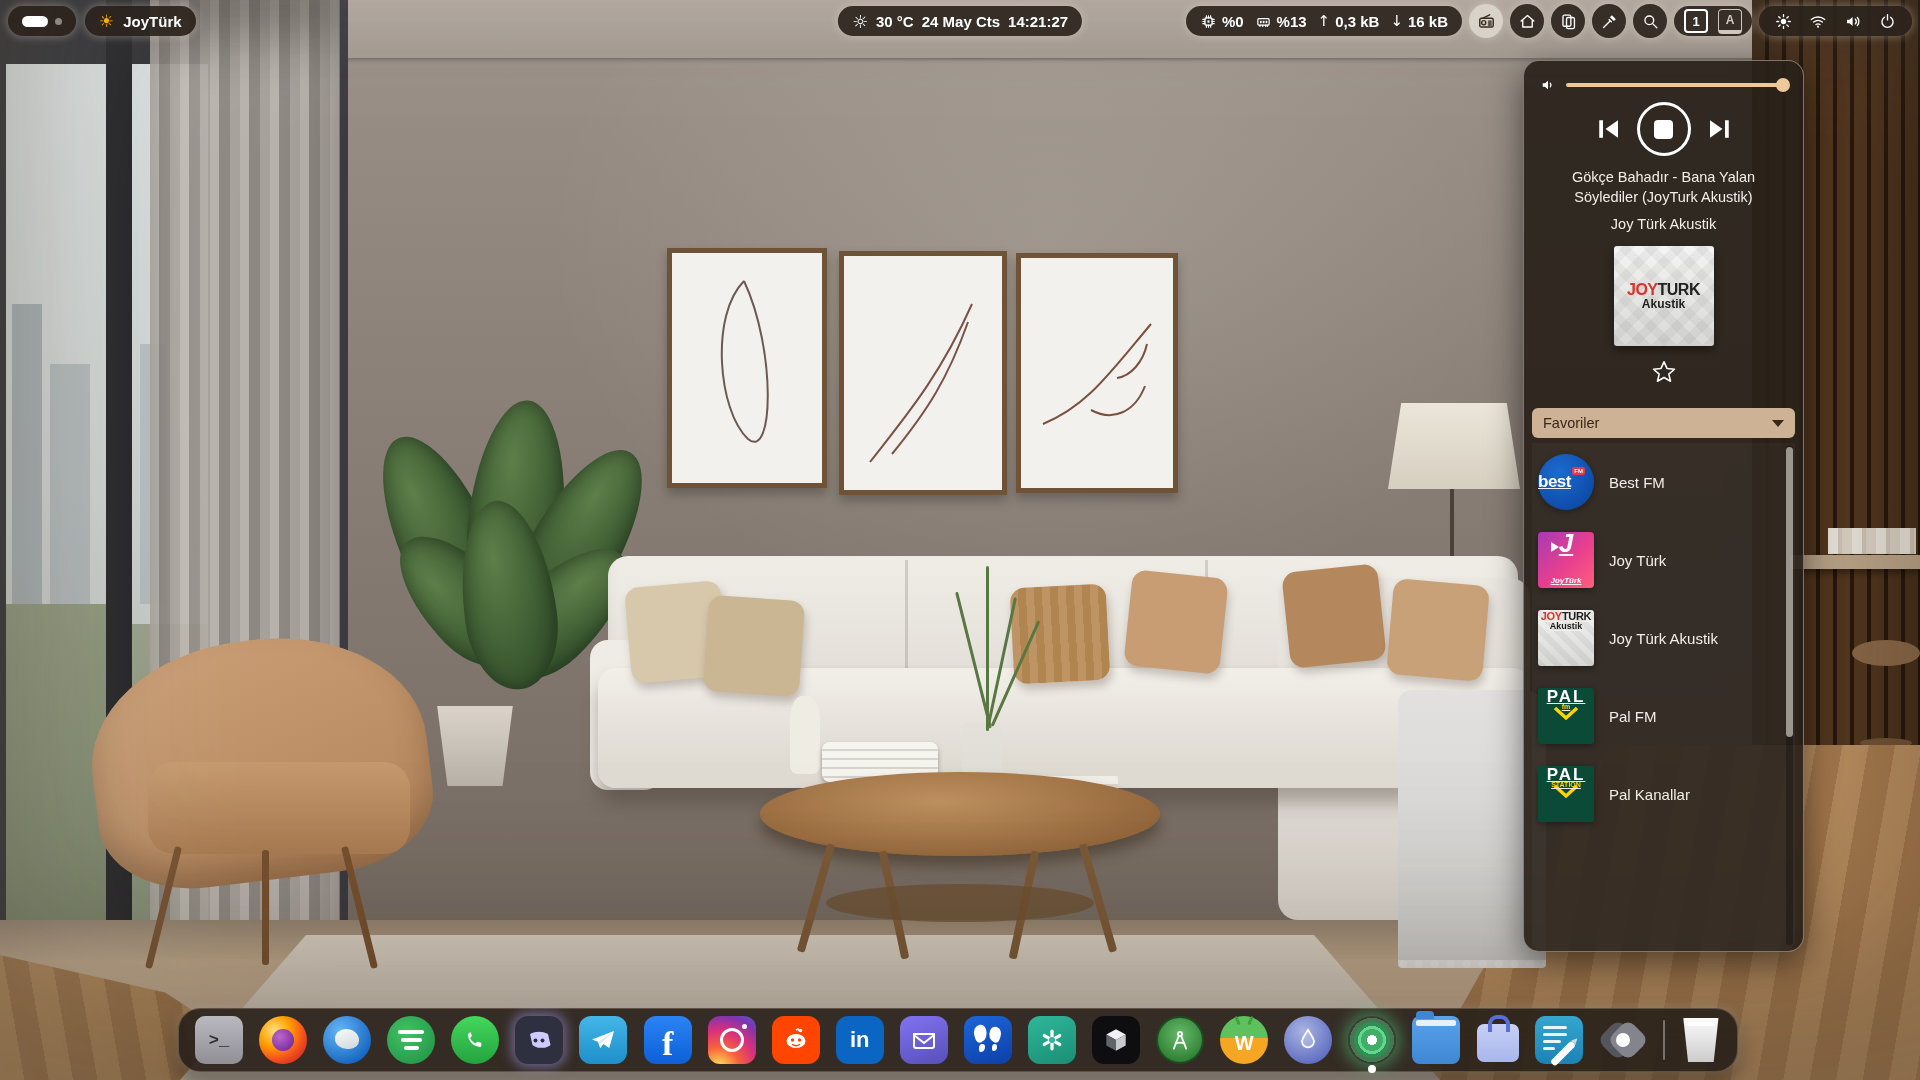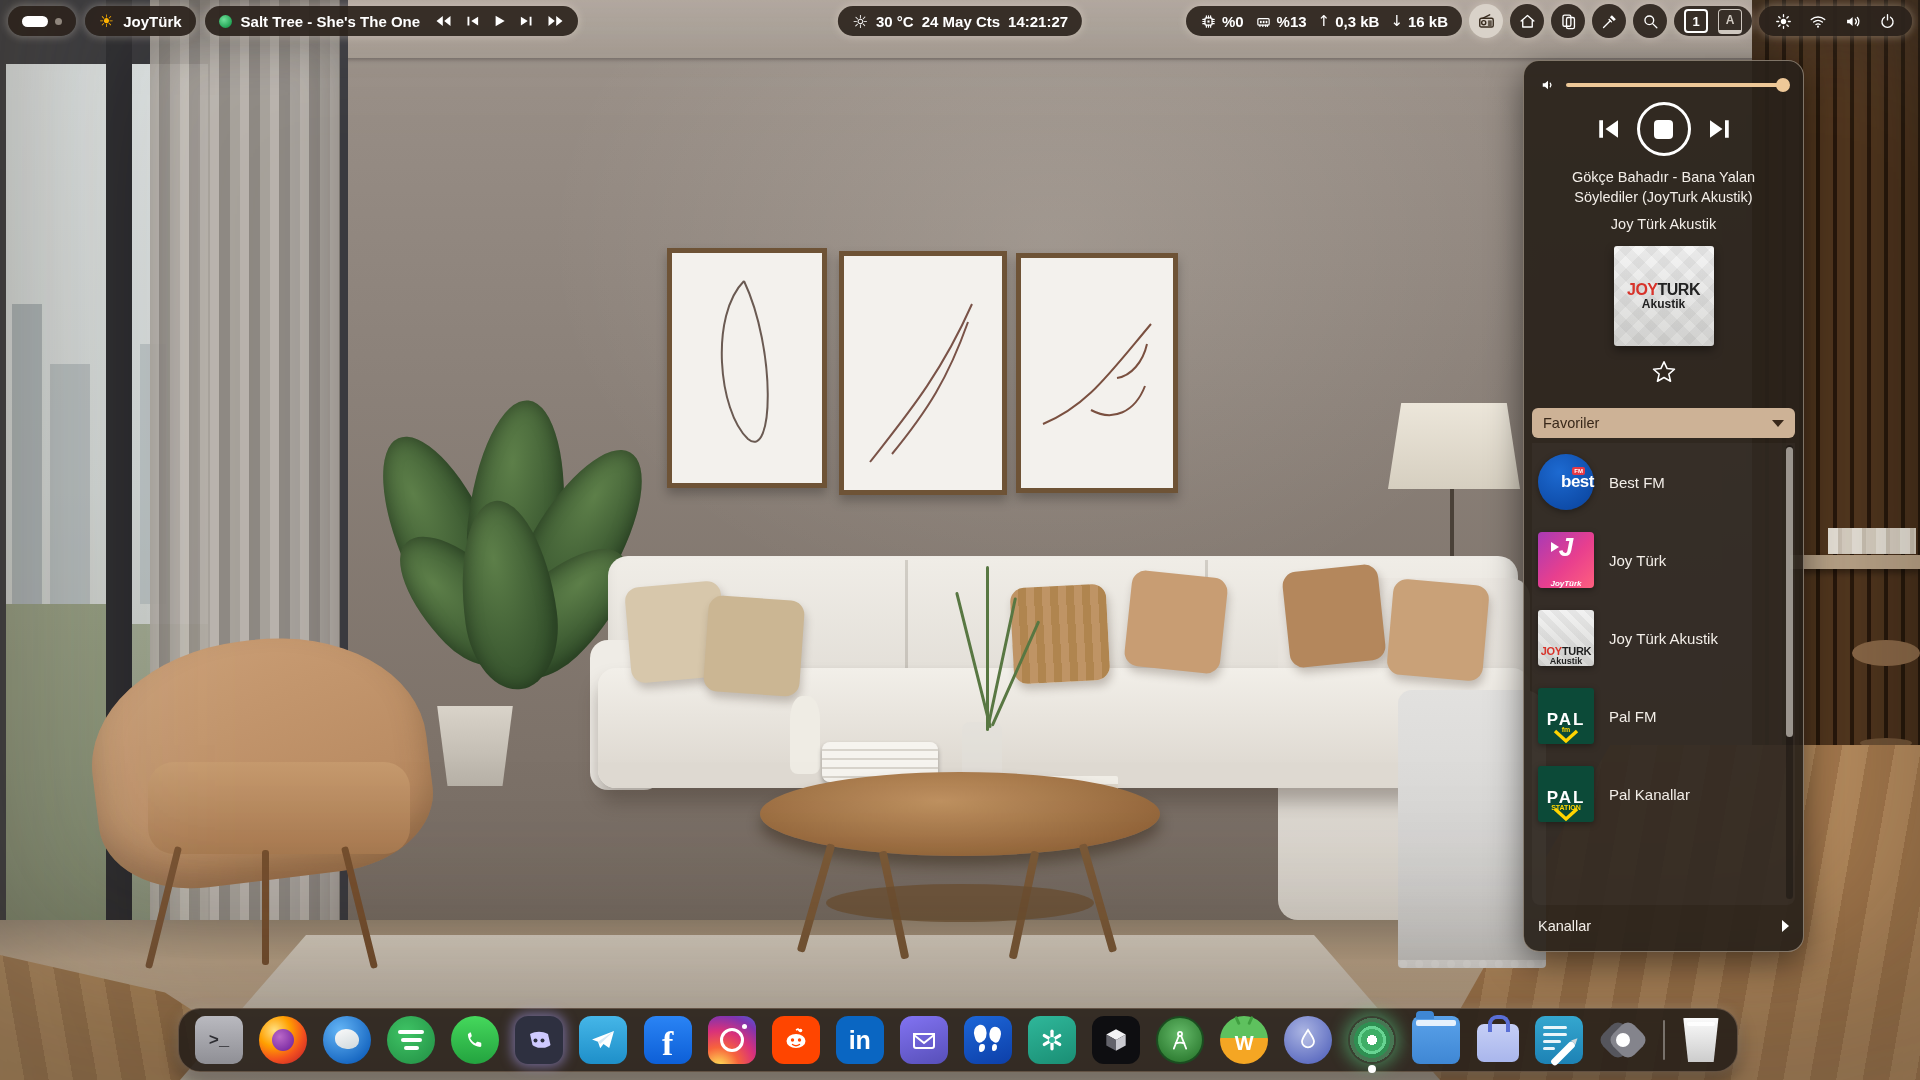--- a/index.html
+++ b/index.html
@@ -122,21 +122,21 @@
       linear-gradient(180deg,#f4f4f4,#d9d9d7);box-shadow:0 4px 10px rgba(0,0,0,.4);}
   .art .l1{font-weight:800;font-size:16px;letter-spacing:-.5px;color:#222;}
   .art .l1 .red{color:#d8332a;}
   .art .l2{font-weight:700;font-size:12px;color:#222;margin-top:-2px;}
   .starbtn{margin:13px auto 0;display:block;}
   .fav-header{margin:22px 8px 0;height:30px;border-radius:6px;background:#cdb296;color:#39281a;
     display:flex;align-items:center;justify-content:space-between;padding:0 11px;font-size:14.5px;box-sizing:border-box;}
   .caret-down{width:0;height:0;border-left:6px solid transparent;border-right:6px solid transparent;border-top:7px solid #39281a;}
   .stations{margin:5px 8px 0;flex:1;position:relative;background:rgba(255,255,255,.03);border-radius:0 0 8px 8px;overflow:hidden;}
   .srow{height:78px;display:flex;align-items:center;gap:15px;padding:0 6px;}
-  .slogo{width:56px;height:56px;flex:0 0 auto;display:flex;align-items:center;justify-content:flex-end;position:relative;box-shadow:0 2px 6px rgba(0,0,0,.35);}
+  .slogo{width:56px;height:56px;flex:0 0 auto;display:flex;align-items:center;justify-content:flex-start;position:relative;box-shadow:0 2px 6px rgba(0,0,0,.35);text-decoration:underline;}
   .sname{font-size:15px;}
   .lg-best{border-radius:50%;background:radial-gradient(circle at 38% 32%,#1d6ad1,#0d4aa6 78%);}
   .lg-best .t{color:#fff;font-weight:800;font-size:17px;letter-spacing:-.5px;}
   .lg-best .b{position:absolute;top:13px;right:9px;background:#e63946;color:#fff;font-size:6px;font-weight:700;padding:1px 2px;border-radius:2px;}
   .lg-joyfm{border-radius:4px;background:linear-gradient(105deg,#2f6be0,#1736b8);}
   .lg-joyfm .t{color:#fff;font-weight:800;font-size:12.5px;letter-spacing:.5px;}
   .lg-joyturk{border-radius:4px;background:linear-gradient(135deg,#a83ab5 0%,#e83f8e 55%,#ff5f7e 100%);flex-direction:column;}
   .lg-joyturk .j{color:#fff;font-weight:800;font-size:26px;line-height:.9;font-style:italic;}
   .lg-joyturk .tri{position:absolute;top:10px;left:13px;width:0;height:0;border-top:5px solid transparent;border-bottom:5px solid transparent;border-left:8px solid #fff;}
   .lg-joyturk .s{color:#fff;font-size:8px;font-style:italic;font-weight:700;margin-top:20px;}
@@ -173,21 +173,21 @@
   .d-wapp{border-radius:50%;background:linear-gradient(180deg,#45d85c,#23a33f);}
   .d-disc{border-radius:13px;background:#2e3040;box-shadow:0 0 12px 3px rgba(174,164,255,.5);}
   .d-tel{border-radius:12px;background:linear-gradient(180deg,#45b6e8,#1e8fc9);}
   .d-fb{border-radius:12px;background:linear-gradient(180deg,#2a84f5,#0d5fd7);}
   .d-fb span{color:#fff;font-family:"Liberation Serif",serif;font-weight:700;font-size:34px;line-height:1;margin-top:8px;}
   .d-ig{border-radius:12px;background:radial-gradient(circle at 22% 108%,#fdcb52 8%,#f7633c 32%,#d9317a 58%,#8134af 82%,#515bd4 100%);}
   .d-ig .lens{width:18px;height:18px;border:3px solid #fff;border-radius:50%;}
   .d-ig .dot{position:absolute;right:9px;top:8px;width:5px;height:5px;border-radius:50%;background:#fff;}
   .d-rdt{border-radius:12px;background:#ff4500;}
   .d-li{border-radius:12px;background:#0a66c2;}
-  .d-li span{color:#fff;font-weight:700;font-size:25px;}
+  .d-li span{color:#fff;font-weight:700;font-size:22px;}
   .d-pm{border-radius:12px;background:linear-gradient(160deg,#8273f2,#574fb8);}
   .d-blue{border-radius:12px;background:linear-gradient(160deg,#1c66d8,#0d3fa8);}
   .d-blue i{position:absolute;background:#fff;border-radius:60% 40% 70% 30%;}
   .d-gpt{border-radius:12px;background:linear-gradient(160deg,#2fb79a,#1a8e74);}
   .d-cube{border-radius:12px;background:#0e0e11;}
   .d-astu{border-radius:50%;background:radial-gradient(circle at 50% 38%,#66bb6a,#2e7d32 80%);border:2px solid #1b4d20;box-sizing:border-box;}
   .d-wdroid{border-radius:50%;background:linear-gradient(180deg,#5ec15e 0 46%,#f5a623 46%);}
   .d-wdroid span{color:#fff;font-weight:800;font-size:20px;margin-top:6px;}
   .d-wdroid::before,.d-wdroid::after{content:"";position:absolute;top:0px;width:3px;height:9px;background:#3f9e3f;border-radius:2px;}
   .d-wdroid::before{left:16px;transform:rotate(-24deg);}
@@ -326,41 +326,20 @@
   <header id="topbar">
     <div class="tb-left">
       <div class="pill" style="gap:7px;">
         <span class="ws-rect"></span>
         <span class="ws-dot"></span>
       </div>
       <div class="pill">
         <span class="sun">☀</span>
         <span>JoyTürk</span>
       </div>
-      <div class="pill">
-        <span class="green-dot"></span>
-        <span>Salt Tree - She's The One</span>
-        <span class="mctl">
-          <svg class="mbtn" width="17" height="14" viewBox="0 0 24 20">
-              <path d="M11 3L2 10l9 7zM22 3l-9 7 9 7z" fill="#fff"></path>
-            </svg>
-          <svg width="15" height="14" viewBox="0 0 24 20">
-              <path d="M4 3h3v14H4zM21 3l-11 7 11 7z" fill="#fff"></path>
-            </svg>
-          <svg width="13" height="14" viewBox="0 0 20 20">
-              <path d="M4 2l14 8-14 8z" fill="#fff"></path>
-            </svg>
-          <svg width="15" height="14" viewBox="0 0 24 20">
-              <path d="M17 3h3v14h-3zM3 3l11 7-11 7z" fill="#fff"></path>
-            </svg>
-          <svg width="17" height="14" viewBox="0 0 24 20">
-              <path d="M2 3l9 7-9 7zM13 3l9 7-9 7z" fill="#fff"></path>
-            </svg>
-        </span>
-      </div>
     </div>
 
     <div class="tb-center">
       <div class="pill" style="gap:8px;">
         <span class="wsun">☼</span>
         <span>30 °C</span>
         <span>24 May Cts</span>
         <span>14:21:27</span>
       </div>
     </div>
@@ -533,24 +512,20 @@
           <svg width="26" height="15" viewBox="0 0 26 15">
               <path d="M2 2l11 10L24 2" stroke="#ffd400" stroke-width="3.4" fill="none"></path>
             </svg>
         </div>
         <span class="sname">Pal Kanallar</span>
       </div>
       <div class="scroll-track"></div>
       <div class="scroll-thumb"></div>
     </div>
 
-    <div class="kanallar">
-      <span>Kanallar</span>
-      <span class="caret-right"></span>
-    </div>
   </aside>
 
   <nav id="dock">
     <div class="dicon d-term">
         <span>&gt;_</span>
       </div>
     <div class="dicon d-ffox"></div>
     <div class="dicon d-tbird"></div>
     <div class="dicon d-spot">
       <div class="sp-bar" style="width:26px;"></div>

